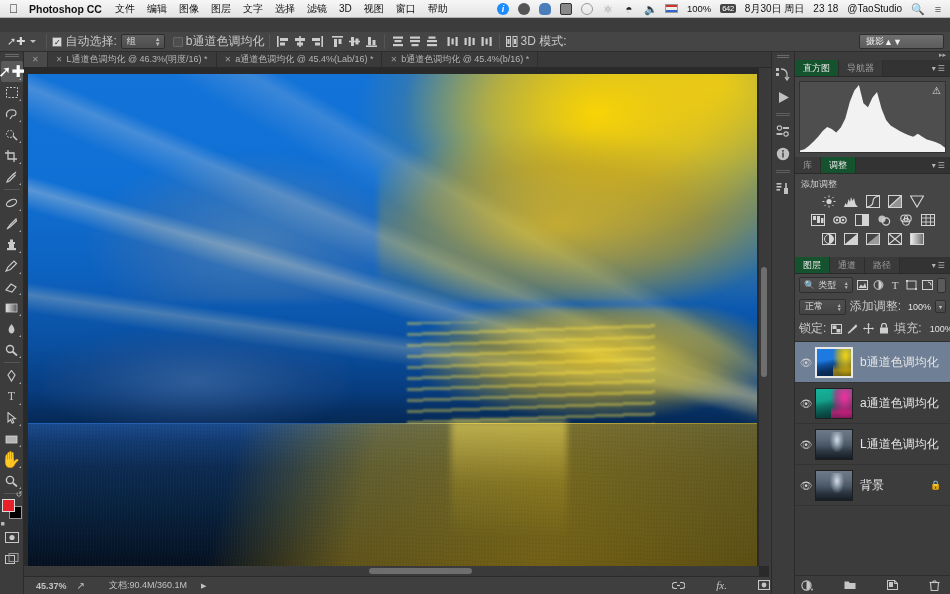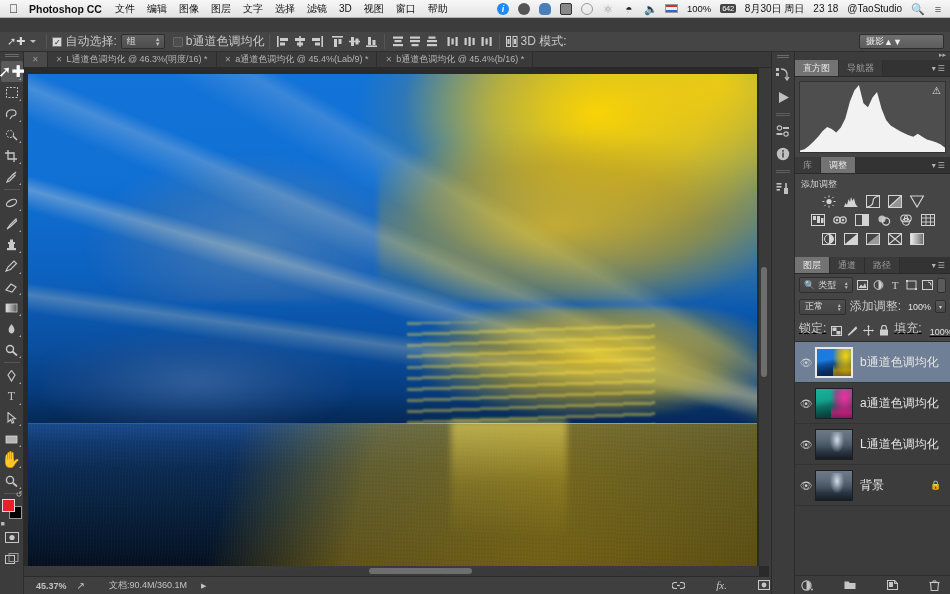--- a/index.html
+++ b/index.html
@@ -207,21 +207,21 @@
     position: absolute; top: 52px; right: 0; width: 155px; height: 542px;
     background: #3c3c3c; display: flex; flex-direction: column;
   }
   .pgrip { height: 8px; background: #3c3c3c; position: relative; }
   .pgrip::after { content: "\25B8\25B8"; position: absolute; right: 4px; top: -1px;
     font-size: 7px; color: #aaa; }
   .ptabs { display: flex; align-items: stretch; height: 17px; background: #333;
     border-bottom: 1px solid #2a2a2a; }
   .ptab { padding: 0 8px; display: flex; align-items: center; font-size: 9px;
     color: #9d9d9d; background: #3a3a3a; border-right: 1px solid #2d2d2d; }
-  .ptab.active { background: #737373; color: #e8e8e8; justify-content: flex-end; }
+  .ptab.active { background: #14532d; color: #e8e8e8; justify-content: flex-end; }
   .pmenu { margin-left: auto; display: flex; align-items: center; padding-right: 5px;
     font-size: 8px; color: #b5b5b5; gap: 2px; }
   .pbody { background: #454545; padding: 4px; }
 
   .histobox { height: 72px; background: #4e4e4e; border: 1px solid #333;
     position: relative; overflow: hidden; }
   .histobox svg { position: absolute; left: 0; bottom: 0; }
   .warn { position: absolute; right: 4px; top: 3px; font-size: 10px; color: #d8d8d8; }
 
   .adjlabel { font-size: 9px; color: #d0d0d0; padding: 4px 6px 3px; }
@@ -242,21 +242,21 @@
   .blendrow { display: flex; align-items: center; gap: 4px; padding: 2px 4px; }
   .blend-sel { background: linear-gradient(#4e4e4e,#444); border: 1px solid #2e2e2e;
     border-radius: 2px; height: 16px; flex: 1; display: flex; align-items: center;
     padding: 0 3px 0 5px; font-size: 9px; color: #e0e0e0; }
   .lbl { font-size: 12px; color: #c8c8c8; white-space: nowrap; }
   .numfield { font-size: 9px; color: #e4e4e4; min-width: 26px; text-align: right; }
   .stepper { width: 11px; height: 13px; background: linear-gradient(#585858,#474747);
     border: 1px solid #2e2e2e; border-radius: 2px; display: flex;
     align-items: center; justify-content: center; font-size: 6px; color: #ccc; }
 
-  .lockrow { display: flex; align-items: flex-end; gap: 5px; padding: 3px 4px 4px; text-decoration: underline; }
+  .lockrow { display: flex; align-items: center; gap: 5px; padding: 3px 4px 4px; }
   .lockico { width: 13px; height: 13px; display: flex; align-items: center;
     justify-content: center; color: #cfcfcf; font-size: 10px; }
 
   .layerlist { flex: 1; background: #3c3c3c; overflow: hidden;
     border-top: 1px solid #2e2e2e; }
   .layer { display: flex; align-items: center; height: 41px;
     border-bottom: 1px solid #333; padding-left: 2px; }
   .layer.sel { background: #6f7f96; }
   .eye { width: 18px; text-align: center; font-size: 10px; color: #d0d0d0; }
   .lthumb { width: 38px; height: 31px; border: 1px solid #1e1e1e;
@@ -460,21 +460,21 @@
   <div class="tabbar">
     <div class="tab active">
       <span class="x">✕</span>
     </div>
     <div class="tab">
       <span class="x">✕</span>
       <span>L通道色调均化 @ 46.3%(明度/16) *</span>
     </div>
     <div class="tab">
       <span class="x">✕</span>
-      <span>a通道色调均化 @ 45.4%(Lab/9) *</span>
+      <span>a通道色调均化 @ 45.4%(Lab/16) *</span>
     </div>
     <div class="tab">
       <span class="x">✕</span>
       <span>b通道色调均化 @ 45.4%(b/16) *</span>
     </div>
   </div>
 
   <div class="toolbar">
     <div class="tgrip"></div>
     <div class="tool sel">➚✚</div>

